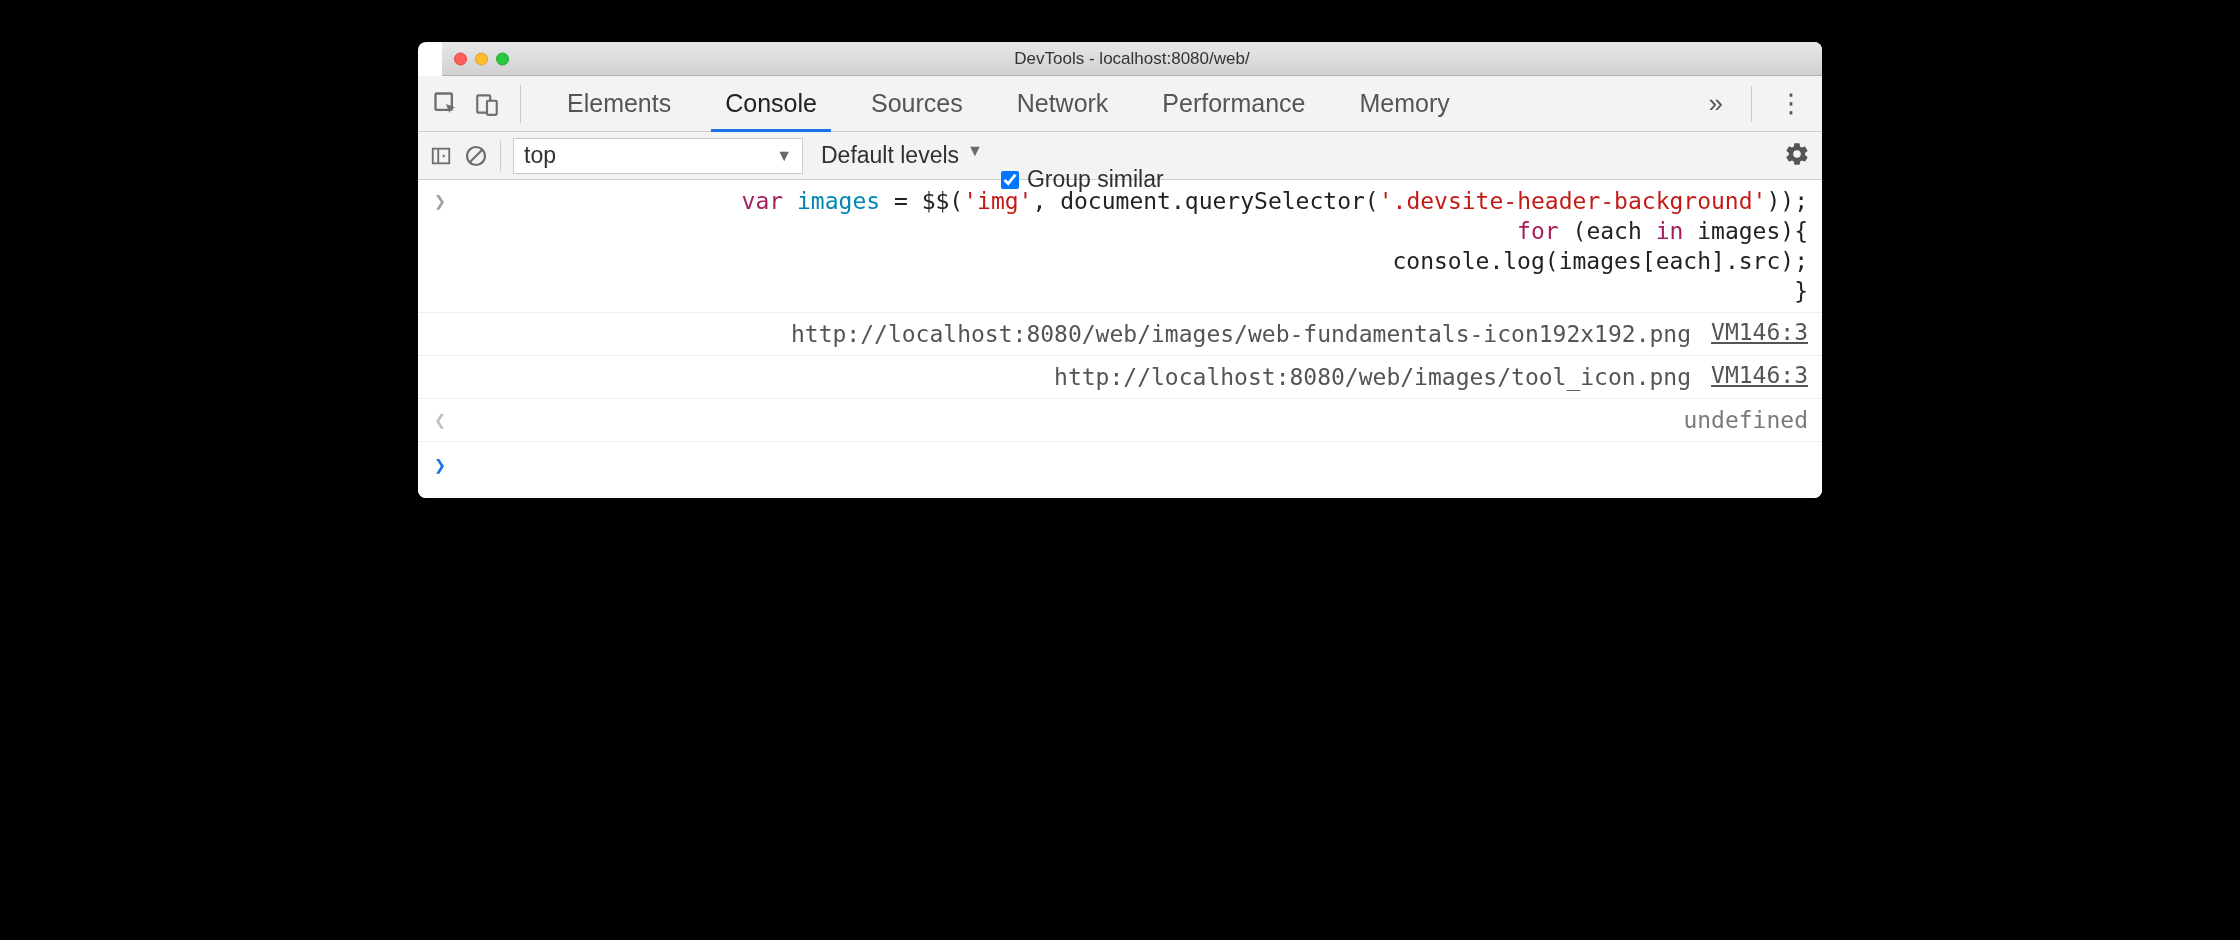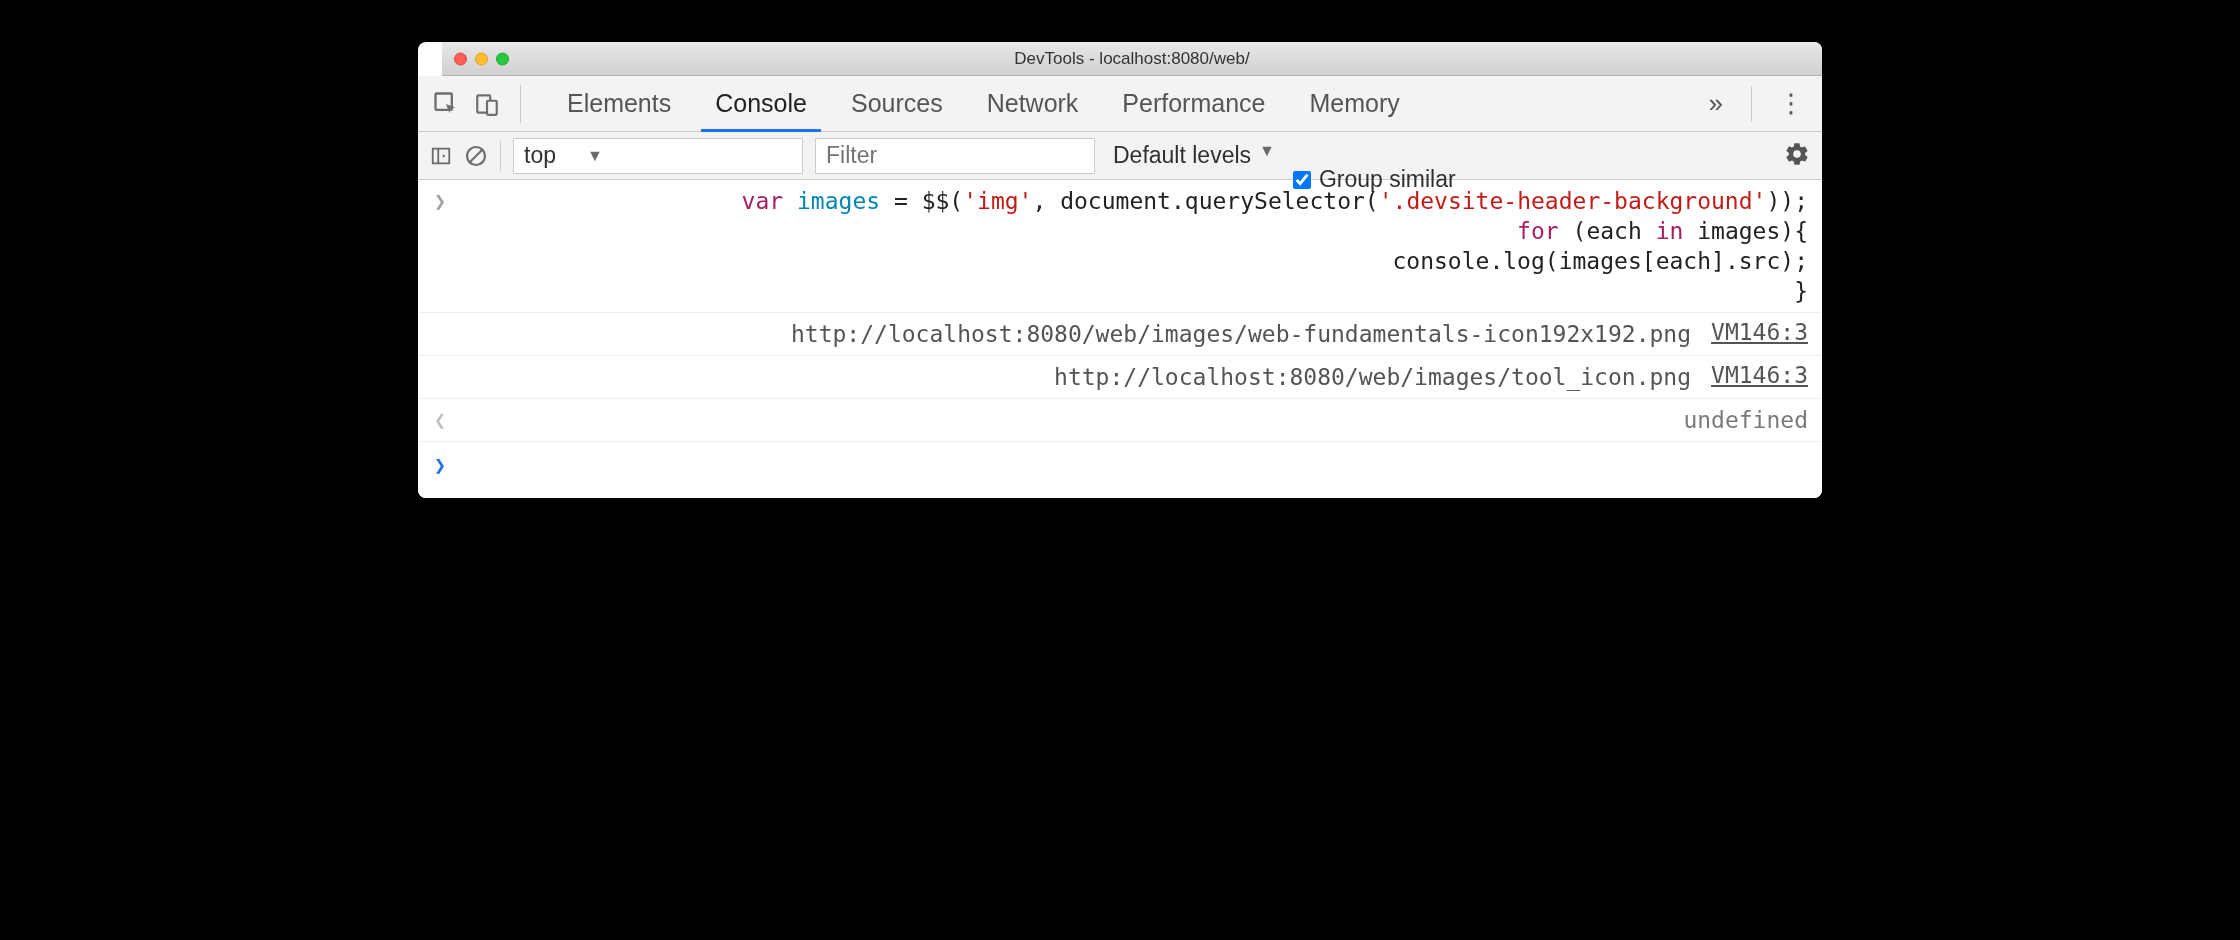--- a/index.html
+++ b/index.html
@@ -58,21 +58,21 @@
 .leading-icons {
   display: flex;
   align-items: center;
   gap: 14px;
   padding-right: 20px;
   border-right: 1px solid #ccc;
   height: 38px;
   margin-right: 24px;
 }
 .icon-btn { color: #6e6e6e; display:flex; align-items:center; justify-content:center; cursor:pointer; }
-.tabs { display: flex; align-items: stretch; height: 100%; }
+.tabs { display: flex; align-items: stretch; height: 100%; gap: 10px; }
 .tab {
   padding: 0 22px;
   display: flex;
   align-items: center;
   font-size: 25px;
   color: #555;
   cursor: pointer;
   position: relative;
 }
 .tab.active { color: #222; }
@@ -108,20 +108,21 @@
 .context-select {
   height: 36px;
   width: 290px;
   background: #fff;
   border: 1px solid #ccc;
   display: flex;
   align-items: center;
   padding: 0 10px;
   font-size: 23px;
   color: #303030;
+  justify-content: space-between;
   cursor: pointer;
   gap: 31px;
 }
 .dropdown-triangle { color:#6a6a6a; font-size:16px; }
 .filter-input {
   height: 36px;
   width: 280px;
   border: 1px solid #ccc;
   padding: 0 10px;
   font-size: 23px;
@@ -214,21 +215,20 @@
       <svg width="24" height="24" viewBox="0 0 24 24" fill="none" stroke="#6e6e6e" stroke-width="2.2">
         <circle cx="12" cy="12" r="9"></circle>
           <line x1="6" y1="18" x2="18" y2="6"></line>
       </svg>
     </span>
     <span class="tvdiv"></span>
     <div class="context-select">
       <span>top</span>
       <span class="dropdown-triangle">▼</span>
     </div>
-    <input class="filter-input" placeholder="Filter" style="">
     <div class="levels-select">
       <span>Default levels</span>
       <span class="dropdown-triangle">▼</span>
     </div>
     <label class="group-similar">
       <input type="checkbox" checked="" style="">
       <span>Group similar</span>
     </label>
     <span class="settings-gear">
       <svg width="26" height="26" viewBox="0 0 24 24" fill="#555">

